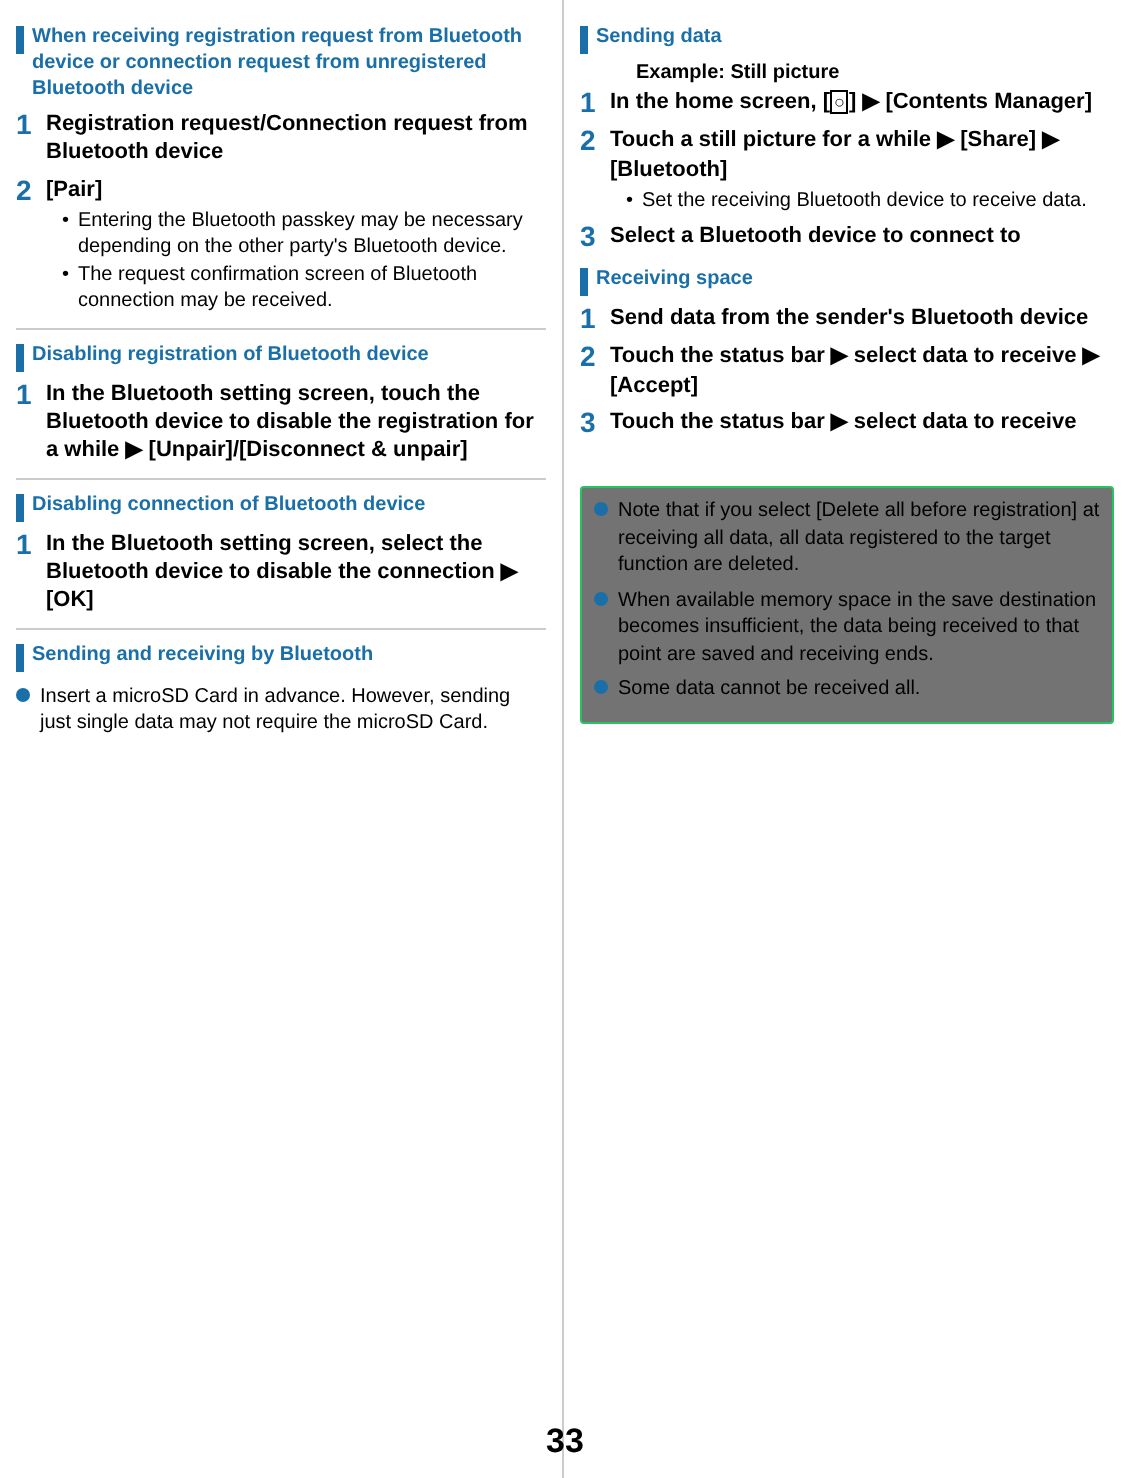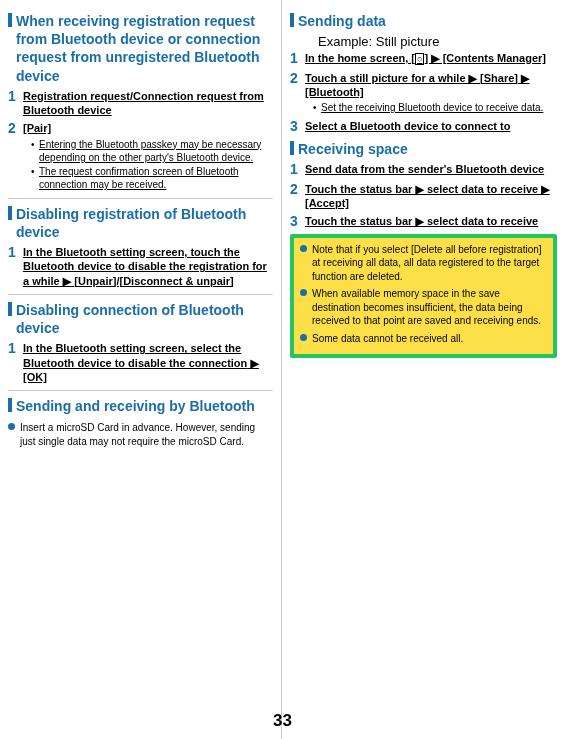--- a/index.html
+++ b/index.html
@@ -36,21 +36,21 @@
     }
     .section-bar {
       width: 4px;
       min-height: 14px;
       background: #1a6fa8;
       margin-right: 4px;
       flex-shrink: 0;
       margin-top: 1px;
     }
     .section-title {
-      font-size: 14px;
+      font-size: 10px;
       font-weight: bold;
       color: #1a6fa8;
       line-height: 1.3;
     }
 
     
     .step {
       display: flex;
       align-items: flex-start;
       margin-bottom: 4px;
@@ -59,21 +59,20 @@
       font-size: 14px;
       font-weight: bold;
       color: #1a6fa8;
       margin-right: 3px;
       line-height: 1.1;
       min-width: 12px;
       flex-shrink: 0;
     }
     .step-content {
       flex: 1;
-      text-decoration: underline;
     }
     .step-title {
       font-size: 11px;
       font-weight: bold;
       line-height: 1.3;
     }
     .bullet-list {
       list-style: none;
       padding-left: 8px;
       margin-top: 2px;
@@ -91,24 +90,24 @@
     }
 
     
     .divider {
       border-top: 1px solid #ccc;
       margin: 6px 0;
     }
 
     
     .note-box {
-      background: #fde047;
-      border: 4px solid #22c55e;
+      background: #737373;
+      border: 1px solid #22c55e;
       padding: 5px 6px;
-      margin-top: 4px;
+      margin-top: 24px;
       border-radius: 2px;
     }
     .note-item {
       display: flex;
       align-items: flex-start;
       margin-bottom: 4px;
       font-size: 10px;
       line-height: 1.35;
     }
     .note-dot {
@@ -128,22 +127,22 @@
       left: 50%;
       transform: translateX(-50%);
       font-size: 17px;
       font-weight: bold;
     }
 
     .sending-section {
       margin-bottom: 4px;
     }
     .example-label {
-      font-size: 13px;
-      font-weight: normal;
+      font-size: 10px;
+      font-weight: bold;
       color: #000;
       margin-bottom: 2px;
       padding-left: 28px;
     }
   </style>
 </head>
 <body>
 
 <div class="page">
 

